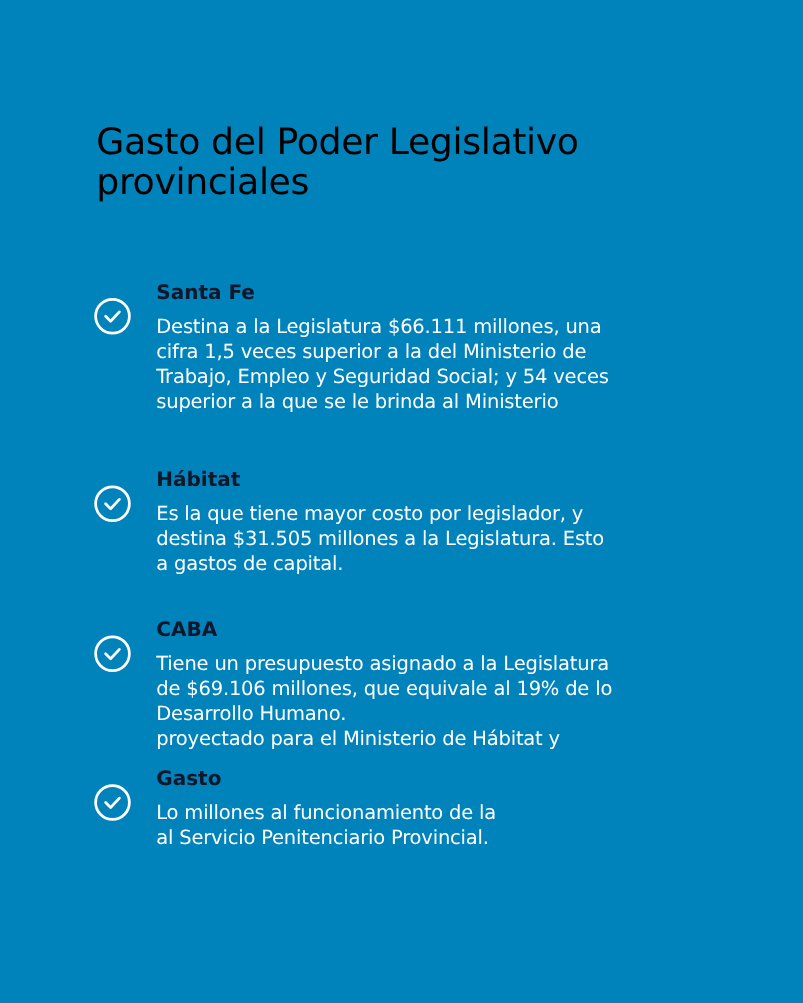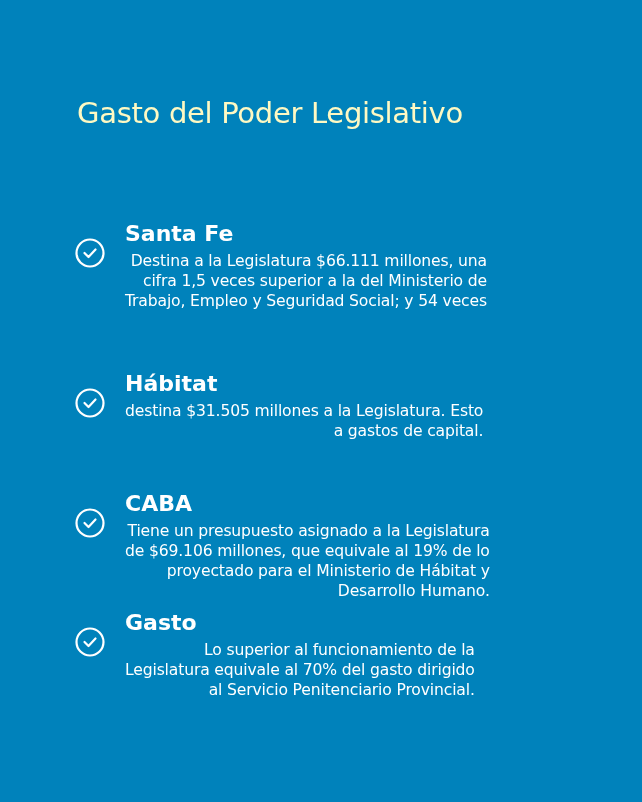--- a/index.html
+++ b/index.html
@@ -25,21 +25,21 @@
       position: absolute;
       left: 77px;
       top: 97px;
       width: 520px;
       margin: 0;
       font-family: "DejaVu Sans", sans-serif;
       font-weight: normal;
       font-size: 29px;
       line-height: 32px;
       letter-spacing: -0.3px;
-      color: #fef9c3;
+      color: #000000;
     }
     .title span { display: block; white-space: nowrap; }
     .item {
       position: absolute;
       left: 74px;
       width: 520px;
     }
     .icon {
       position: absolute;
       left: 0;
@@ -47,109 +47,111 @@
       height: 32px;
     }
     .icon svg { display: block; }
     .heading {
       position: absolute;
       left: 51px;
       top: 0;
       margin: 0;
       font-family: "DejaVu Sans", sans-serif;
       font-weight: bold;
-      font-size: 22px;
+      font-size: 16px;
       line-height: 24px;
       white-space: nowrap;
-      color: #ffffff;
+      color: #0f172a;
     }
     .body {
       position: absolute;
       left: 51px;
       top: 29px;
       margin: 0;
       font-family: "DejaVu Sans", sans-serif;
       font-size: 15.6px;
       line-height: 20px;
       letter-spacing: -0.15px;
       color: #ffffff;
     }
-    .body span { display: block; white-space: nowrap; text-align: right; }
+    .body span { display: block; white-space: nowrap; }
 
     #item-0 { top: 222px; }
     #item-0 .icon { top: 15px; }
     #item-1 { top: 372px; }
     #item-1 .icon { top: 15px; }
     #item-2 { top: 492px; }
     #item-2 .icon { top: 15px; }
     #item-3 { top: 611px; }
     #item-3 .icon { top: 15px; }
   </style>
 </head>
 <body>
 
 <div class="card">
 
   <h1 class="title">
     <span>Gasto del Poder Legislativo</span>
+    <span>provinciales</span>
   </h1>
 
   <div class="item" id="item-0">
     <span class="icon">
       <svg width="32" height="32" viewBox="0 0 32 32">
         <circle cx="16" cy="16" r="13.5" fill="none" stroke="#ffffff" stroke-width="2.2"></circle>
         <polyline points="10.5,16 14.5,20 21.5,12.5" fill="none" stroke="#ffffff" stroke-width="2.2" stroke-linecap="round" stroke-linejoin="round"></polyline>
       </svg>
     </span>
     <h2 class="heading">Santa Fe</h2>
     <p class="body">
       <span>Destina a la Legislatura $66.111 millones, una</span>
       <span>cifra 1,5 veces superior a la del Ministerio de</span>
       <span>Trabajo, Empleo y Seguridad Social; y 54 veces</span>
+      <span>superior a la que se le brinda al Ministerio</span>
     </p>
   </div>
 
   <div class="item" id="item-1">
     <span class="icon">
       <svg width="32" height="32" viewBox="0 0 32 32">
         <circle cx="16" cy="16" r="13.5" fill="none" stroke="#ffffff" stroke-width="2.2"></circle>
         <polyline points="10.5,16 14.5,20 21.5,12.5" fill="none" stroke="#ffffff" stroke-width="2.2" stroke-linecap="round" stroke-linejoin="round"></polyline>
       </svg>
     </span>
     <h2 class="heading">Hábitat</h2>
     <p class="body">
+      <span>Es la que tiene mayor costo por legislador, y</span>
       <span>destina $31.505 millones a la Legislatura. Esto</span>
       <span>a gastos de capital.</span>
     </p>
   </div>
 
   <div class="item" id="item-2">
     <span class="icon">
       <svg width="32" height="32" viewBox="0 0 32 32">
         <circle cx="16" cy="16" r="13.5" fill="none" stroke="#ffffff" stroke-width="2.2"></circle>
         <polyline points="10.5,16 14.5,20 21.5,12.5" fill="none" stroke="#ffffff" stroke-width="2.2" stroke-linecap="round" stroke-linejoin="round"></polyline>
       </svg>
     </span>
     <h2 class="heading">CABA</h2>
     <p class="body">
       <span>Tiene un presupuesto asignado a la Legislatura</span>
       <span>de $69.106 millones, que equivale al 19% de lo</span>
+      <span>Desarrollo Humano.</span>
       <span>proyectado para el Ministerio de Hábitat y</span>
-      <span>Desarrollo Humano.</span>
     </p>
   </div>
 
   <div class="item" id="item-3">
     <span class="icon">
       <svg width="32" height="32" viewBox="0 0 32 32">
         <circle cx="16" cy="16" r="13.5" fill="none" stroke="#ffffff" stroke-width="2.2"></circle>
         <polyline points="10.5,16 14.5,20 21.5,12.5" fill="none" stroke="#ffffff" stroke-width="2.2" stroke-linecap="round" stroke-linejoin="round"></polyline>
       </svg>
     </span>
     <h2 class="heading">Gasto</h2>
     <p class="body">
-      <span>Lo superior al funcionamiento de la</span>
-      <span>Legislatura equivale al 70% del gasto dirigido</span>
+      <span>Lo millones al funcionamiento de la</span>
       <span>al Servicio Penitenciario Provincial.</span>
     </p>
   </div>
 
 </div>
 
 </body></html>

